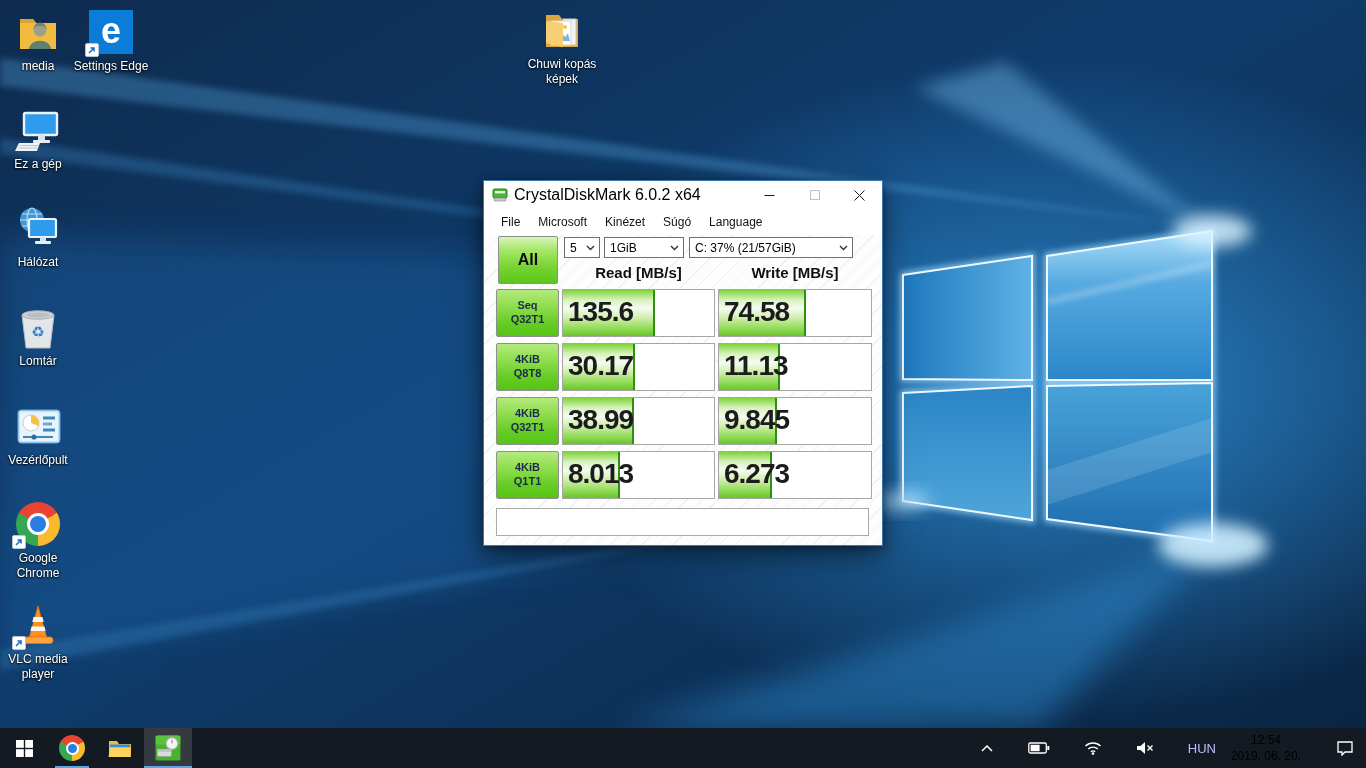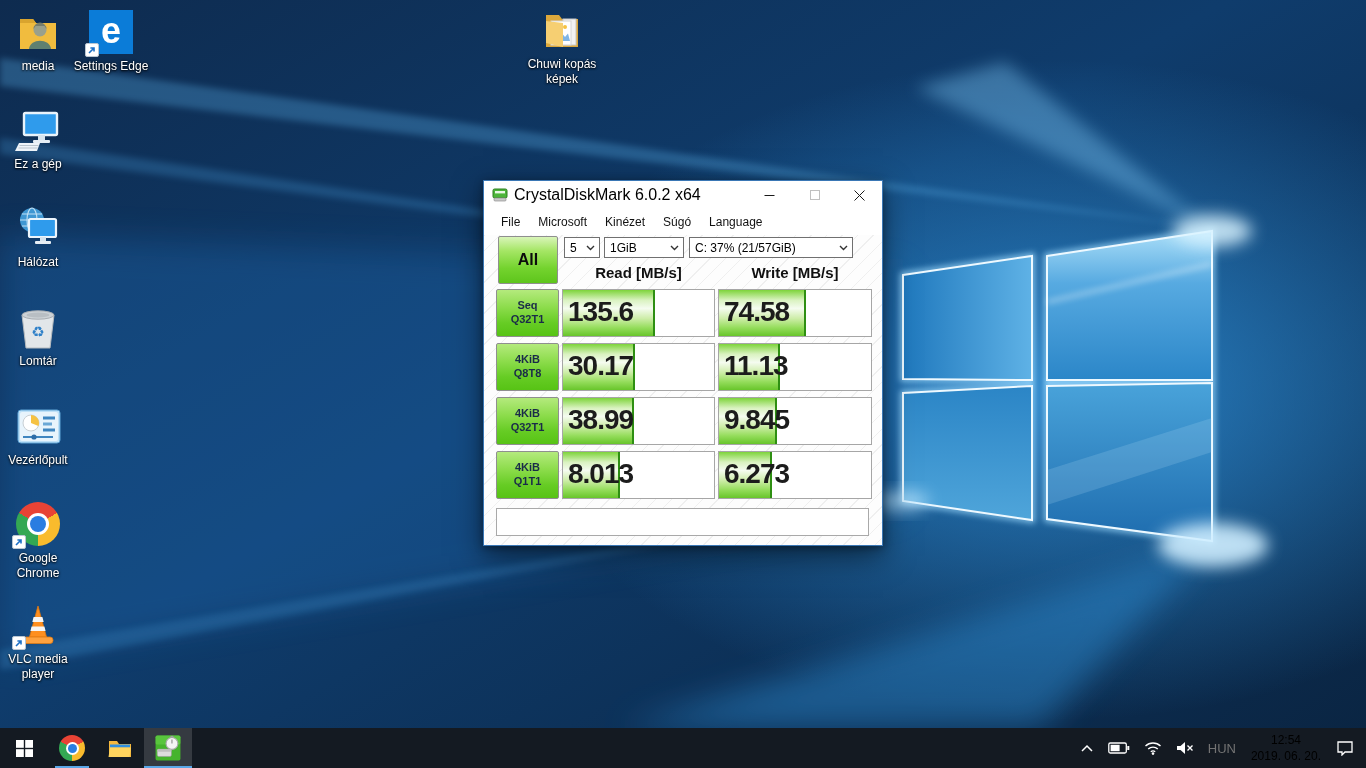--- a/index.html
+++ b/index.html
@@ -60,21 +60,21 @@
   .tb-btn { position:relative; width:48px; height:40px; display:flex; align-items:center; justify-content:center; }
   .tb-btn.open::after { content:""; position:absolute; bottom:0; left:7px; right:7px; height:2px; background:#5aa7e8; }
   .tb-btn.active { background:rgba(255,255,255,.14); }
   .tb-btn.active::after { content:""; position:absolute; bottom:0; left:0; right:0; height:2px; background:#5aa7e8; }
   .chrome-mini { width:26px; height:26px; border-radius:50%;
       background:conic-gradient(from -60deg, #e84335 0 120deg, #f9bb2d 120deg 240deg, #34a853 240deg 360deg);
       display:flex; align-items:center; justify-content:center; }
   .chrome-mini .cwhite { width:13px; height:13px; border-radius:50%; background:#fff; display:flex; align-items:center; justify-content:center; }
   .chrome-mini .cblue { width:9px; height:9px; border-radius:50%; background:#2a7de1; }
   .tb-right { display:flex; align-items:center; height:40px; gap:0; }
-  .trayitem { height:40px; display:flex; align-items:center; justify-content:center; padding:0 7px; color:#737373; }
+  .trayitem { height:40px; display:flex; align-items:center; justify-content:center; padding:0 7px; color:#c4b5fd;margin-left:20px; }
   .lang { font-size:13px; }
   .clock { font-size:12px; line-height:1.35; text-align:center; padding:0 8px; }
 </style>
 </head>
 <body>
 
 <div id="desktop">
 
   <svg id="wallpaper" width="1366" height="768" viewBox="0 0 1366 768">
     <defs>

